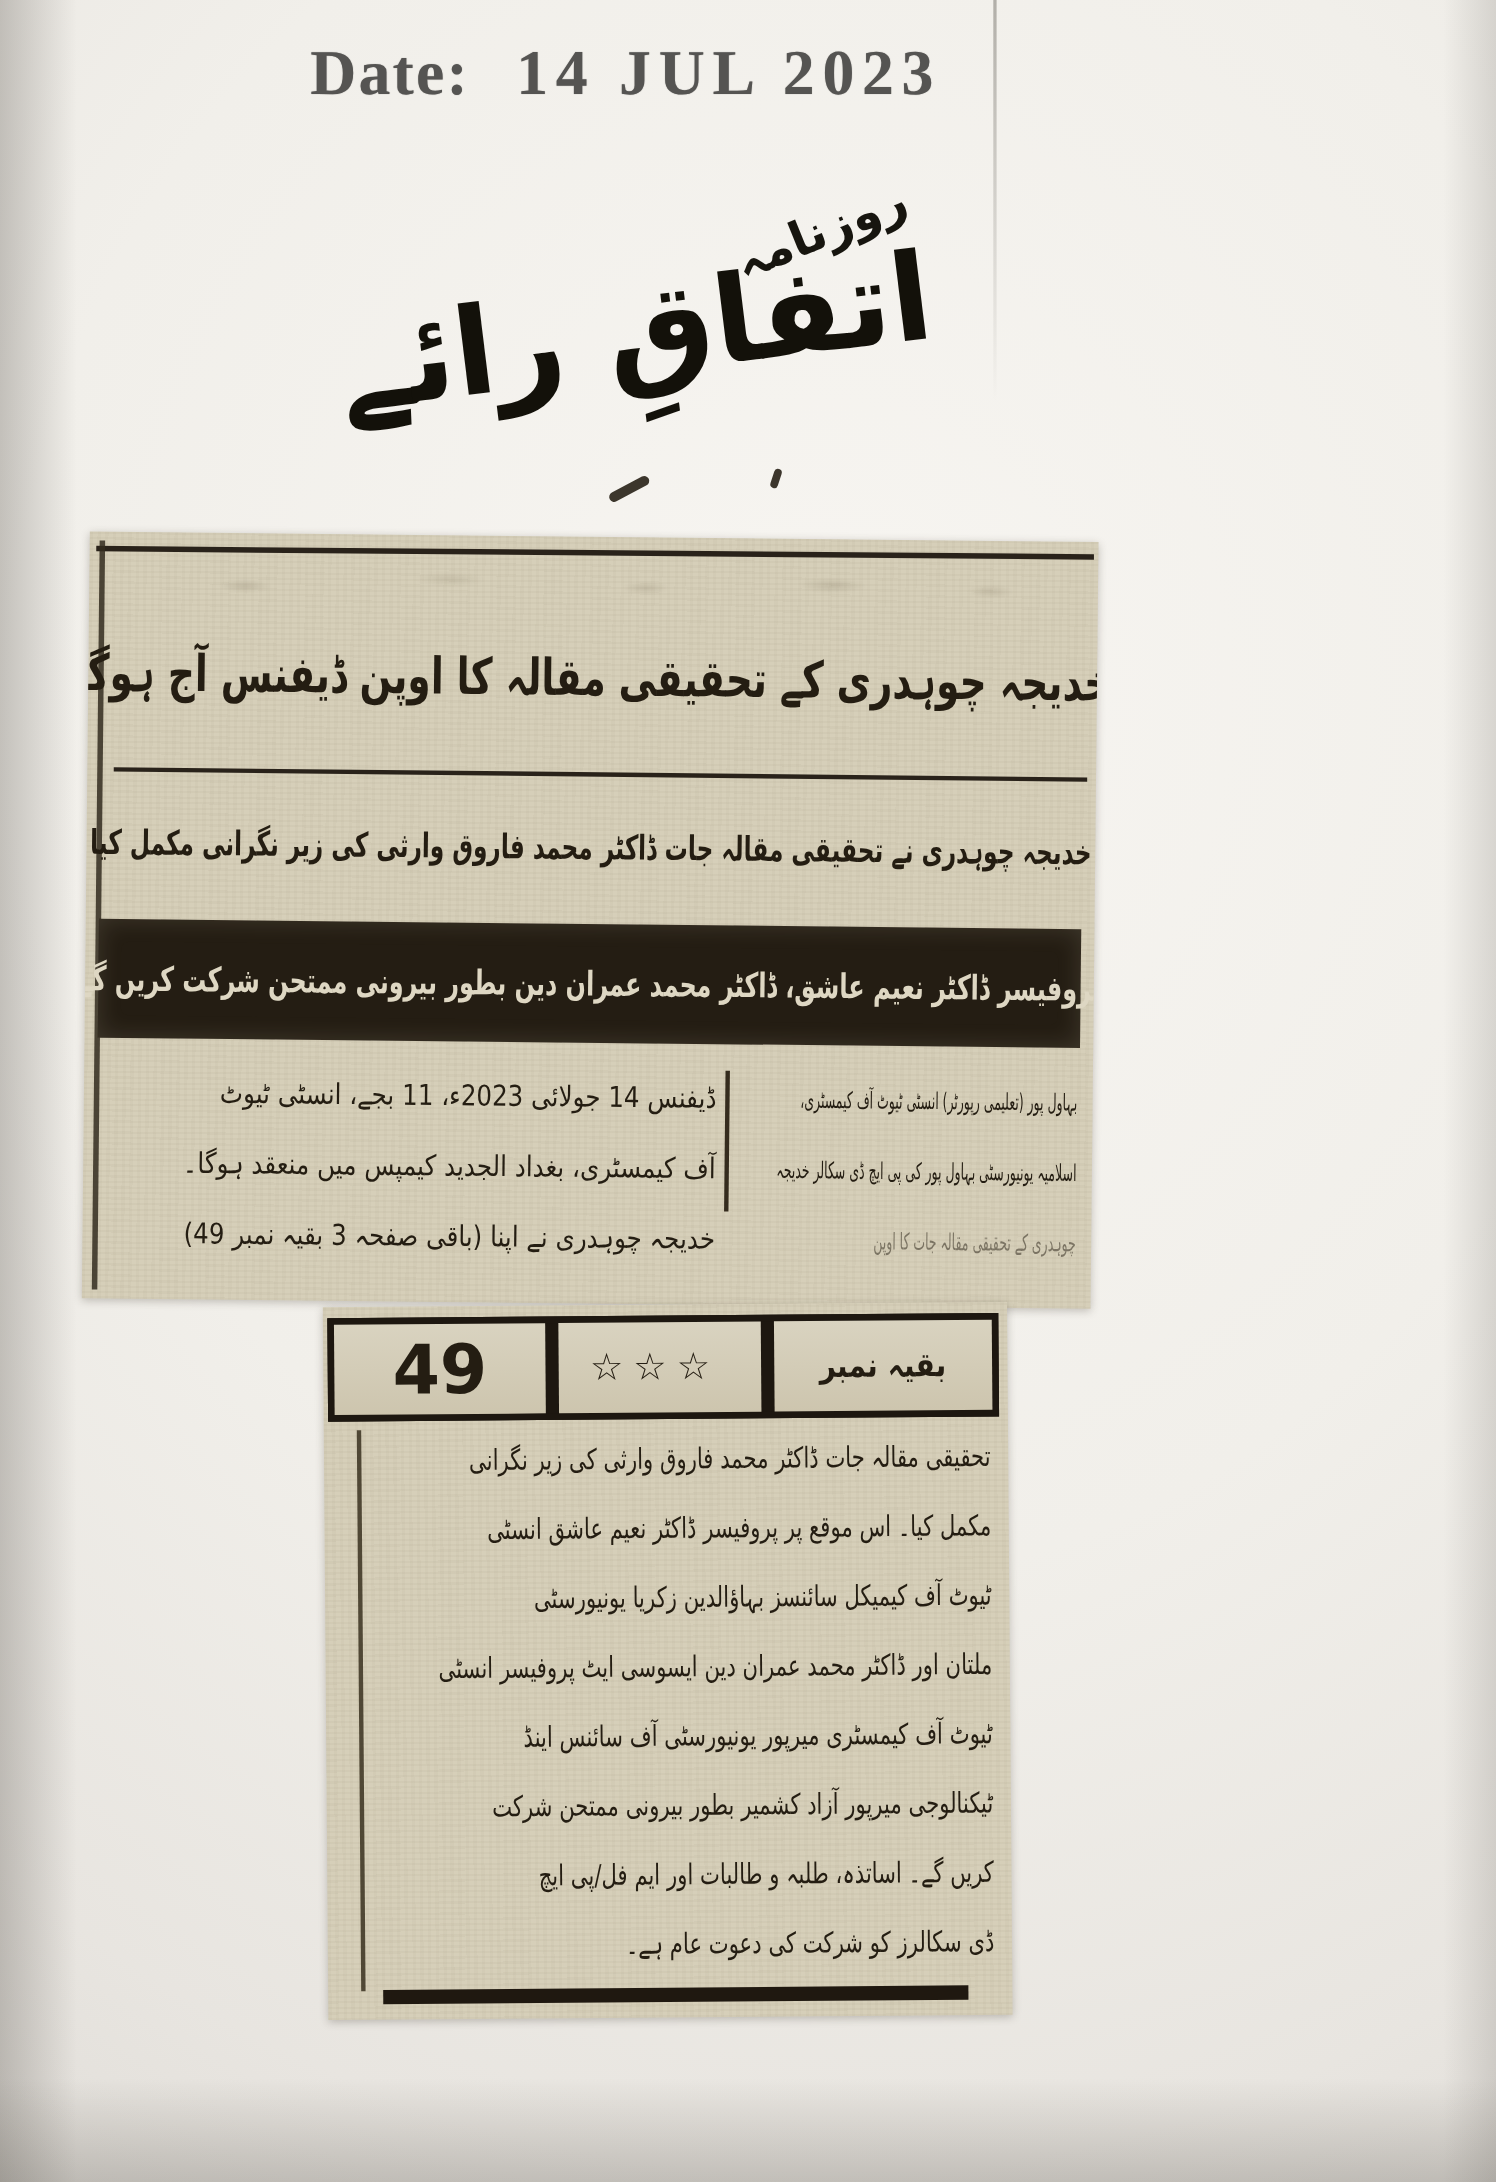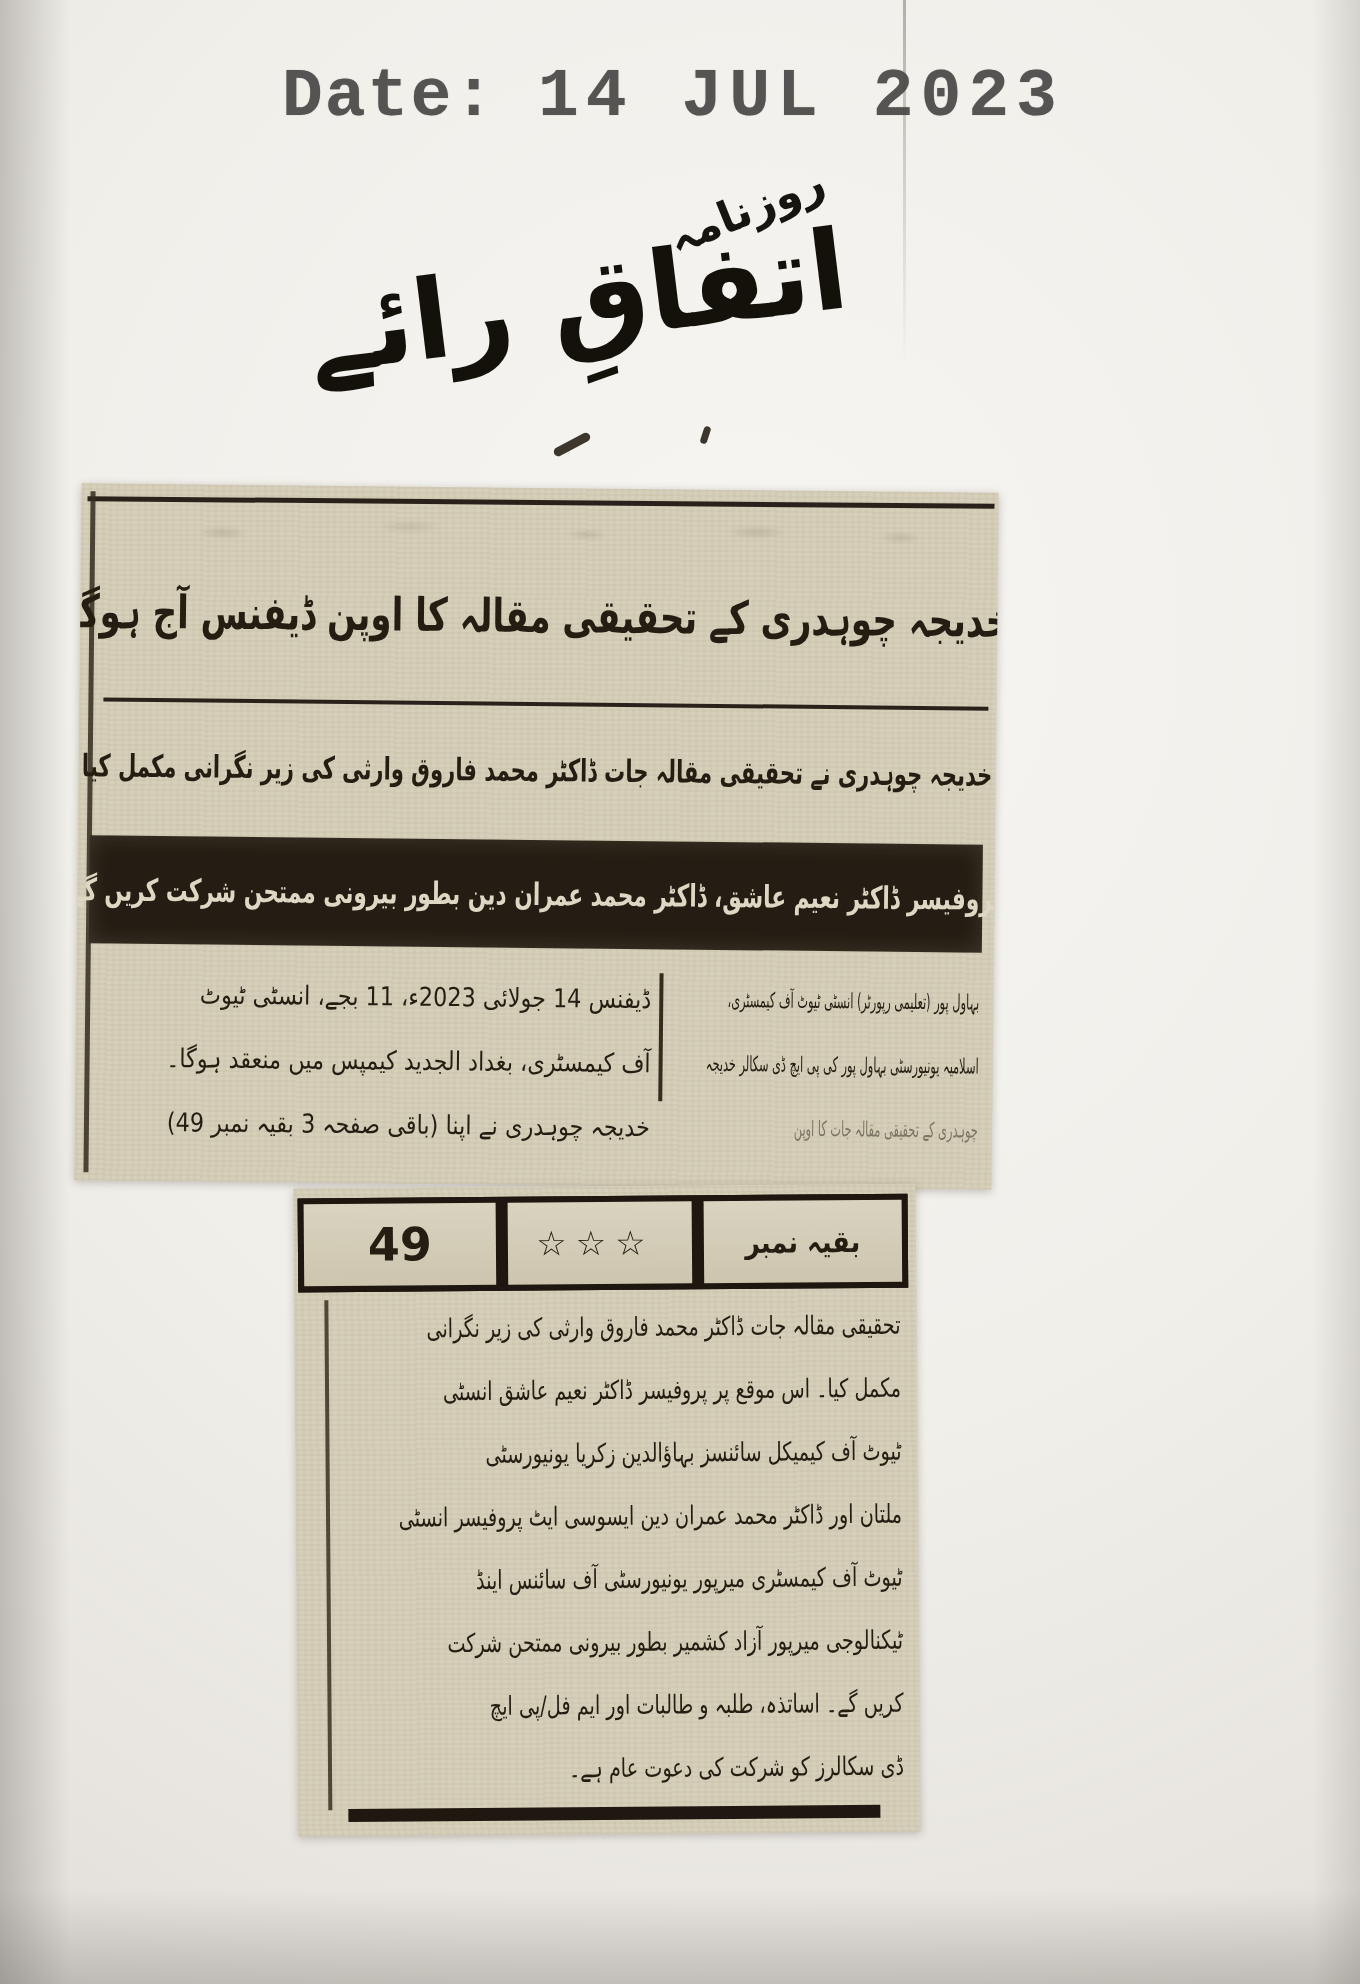--- a/index.html
+++ b/index.html
@@ -16,22 +16,22 @@
   .edge-bottom{position:absolute;left:0;right:0;bottom:0;height:95px;
     background:linear-gradient(to top, rgba(95,90,82,.28), rgba(95,90,82,0));}
   .crease{position:absolute;left:903px;top:0;width:3px;height:365px;
     background:linear-gradient(to bottom, rgba(100,96,88,.45), rgba(100,96,88,0));}
   .ink-mark-a{position:absolute;left:552px;top:440px;width:40px;height:9px;background:#3c362c;
     border-radius:5px;transform:rotate(-28deg);}
   .ink-mark-b{position:absolute;left:702px;top:426px;width:7px;height:18px;background:#3c362c;
     border-radius:4px;transform:rotate(18deg);}
 
   
-  .stamp{position:absolute;left:282px;top:58px;white-space:nowrap;
-    font-family:Liberation Mono, monospace;font-weight:700;font-size:68px;
+  .stamp{position:absolute;left:282px;top:32px;white-space:nowrap;
+    font-family:Liberation Serif, serif;font-weight:700;font-size:58px;
     color:#4a4947;letter-spacing:2px;opacity:.93;text-shadow:0 0 1px rgba(74,73,71,.55);}
   .stamp .value{margin-left:42px;letter-spacing:7px;}
 
   
   .masthead-tagline{position:absolute;left:664px;top:184px;font-size:44px;font-weight:700;
     color:#17150f;transform:rotate(-22deg);white-space:nowrap;}
   .masthead-title{position:absolute;left:252px;top:238px;width:650px;text-align:center;
     font-size:110px;font-weight:700;color:#13110a;transform:rotate(-7deg);white-space:nowrap;}
 
   
@@ -80,21 +80,21 @@
   
   .cont-header{position:absolute;top:10px;left:4px;right:8px;height:82px;direction:rtl;
     display:flex;gap:12px;border:6px solid #1d1710;background:#1d1710;}
   .cont-cell{display:flex;align-items:center;justify-content:center;
     background:linear-gradient(#d9d3c0, #cdc5ae);}
   .cell-label{width:198px;}
   .cell-label>span{font-size:30px;font-weight:700;white-space:nowrap;transform:scaleX(.85);}
   .cell-stars{flex:1;}
   .cell-stars>span{font-size:34px;font-weight:700;letter-spacing:9px;padding-right:9px;}
   .cell-num{width:192px;}
-  .cell-num>span{font-size:46px;font-weight:700;}
+  .cell-num>span{font-size:62px;font-weight:700;}
 
   .leftrule2{position:absolute;left:30px;top:112px;bottom:26px;width:4px;background:#38301f;opacity:.85;}
   .body2{position:absolute;top:110px;right:16px;left:46px;direction:rtl;}
   .body2 .l{height:63px;line-height:63px;font-size:26px;transform:scaleX(.74);}
   .botbar2{position:absolute;left:50px;bottom:14px;width:532px;height:13px;background:#1f1810;}
 </style>
 </head>
 <body>
 
 <div class="page">

